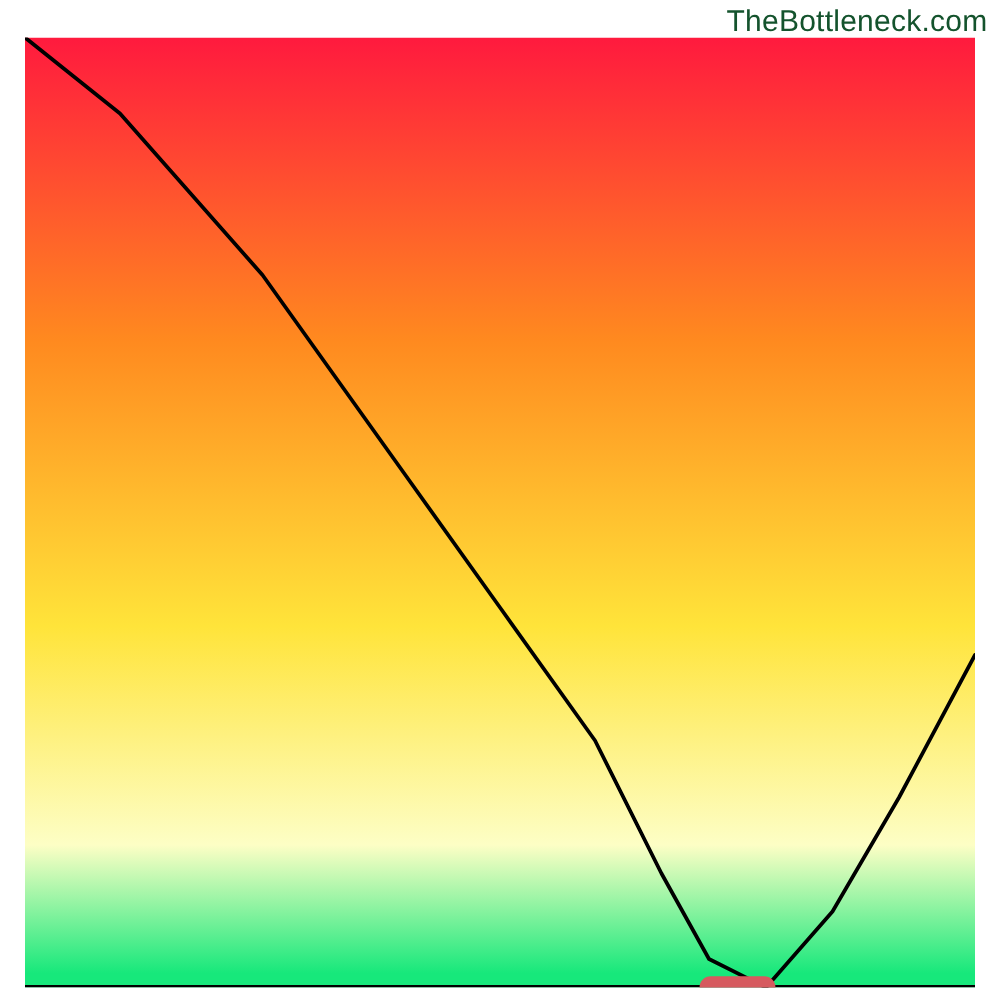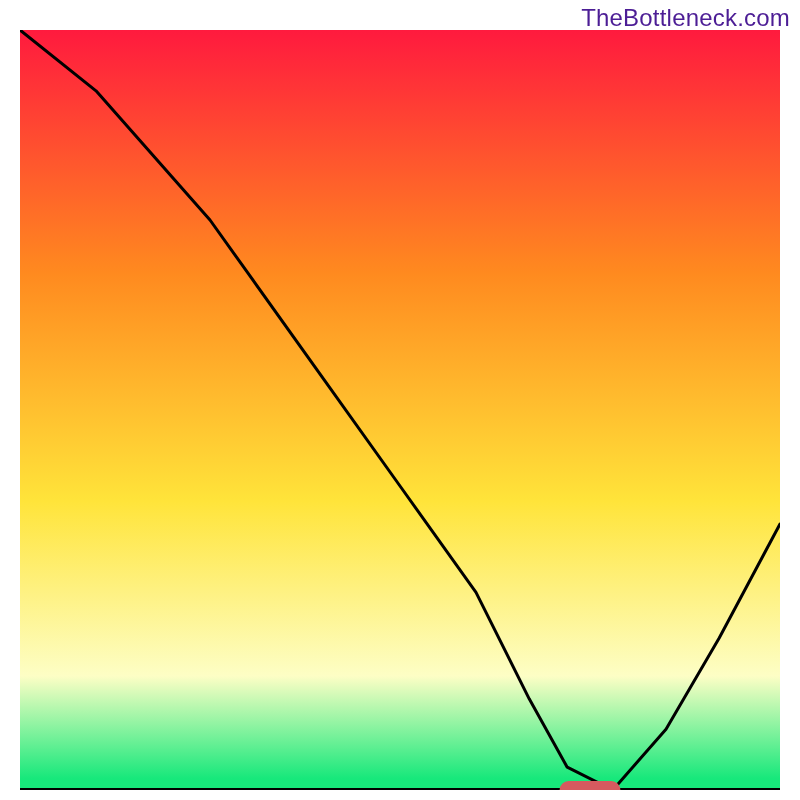--- a/index.html
+++ b/index.html
@@ -13,21 +13,21 @@
   }
   .wrap {
     position: relative;
     width: 800px;
     height: 800px;
   }
   .watermark {
     position: absolute;
     top: 4px;
     right: 10px;
-    color: #4c1d95;
+    color: #14532d;
     font-size: 24px;
     font-weight: 400;
     letter-spacing: 0.2px;
   }
   .plot {
     position: absolute;
     left: 20px;
     top: 30px;
     width: 760px;
     height: 760px;

